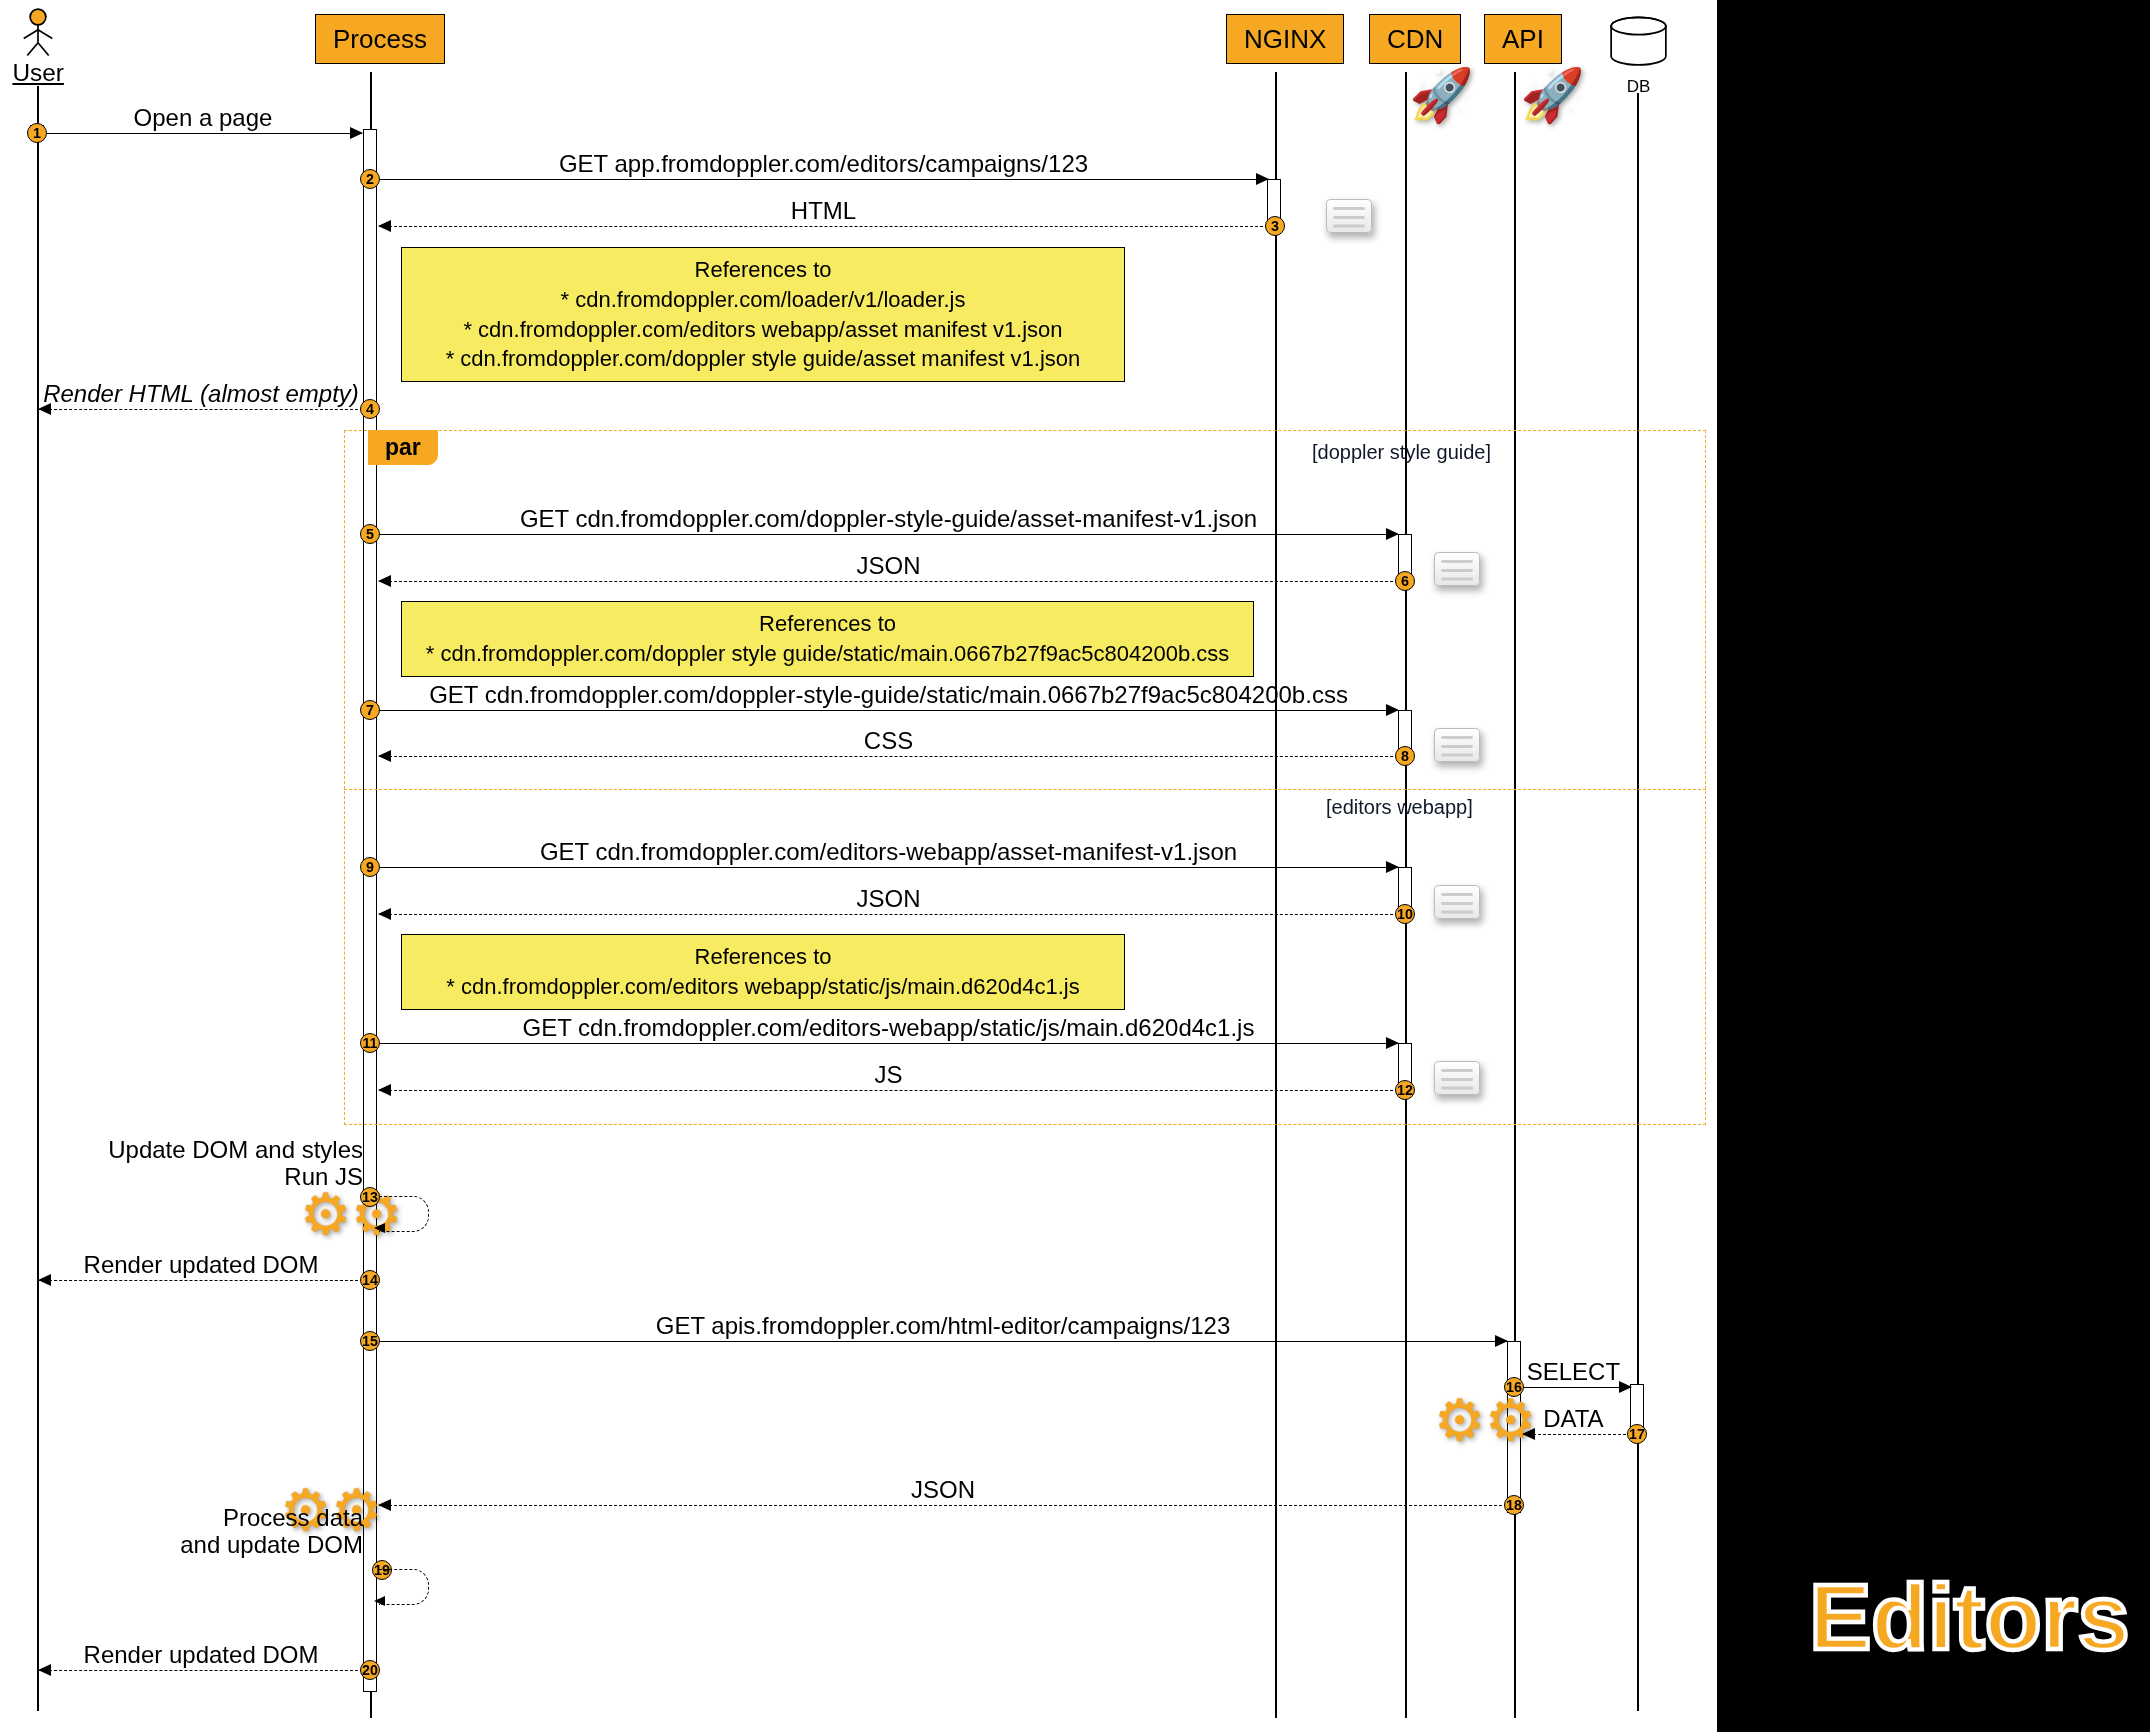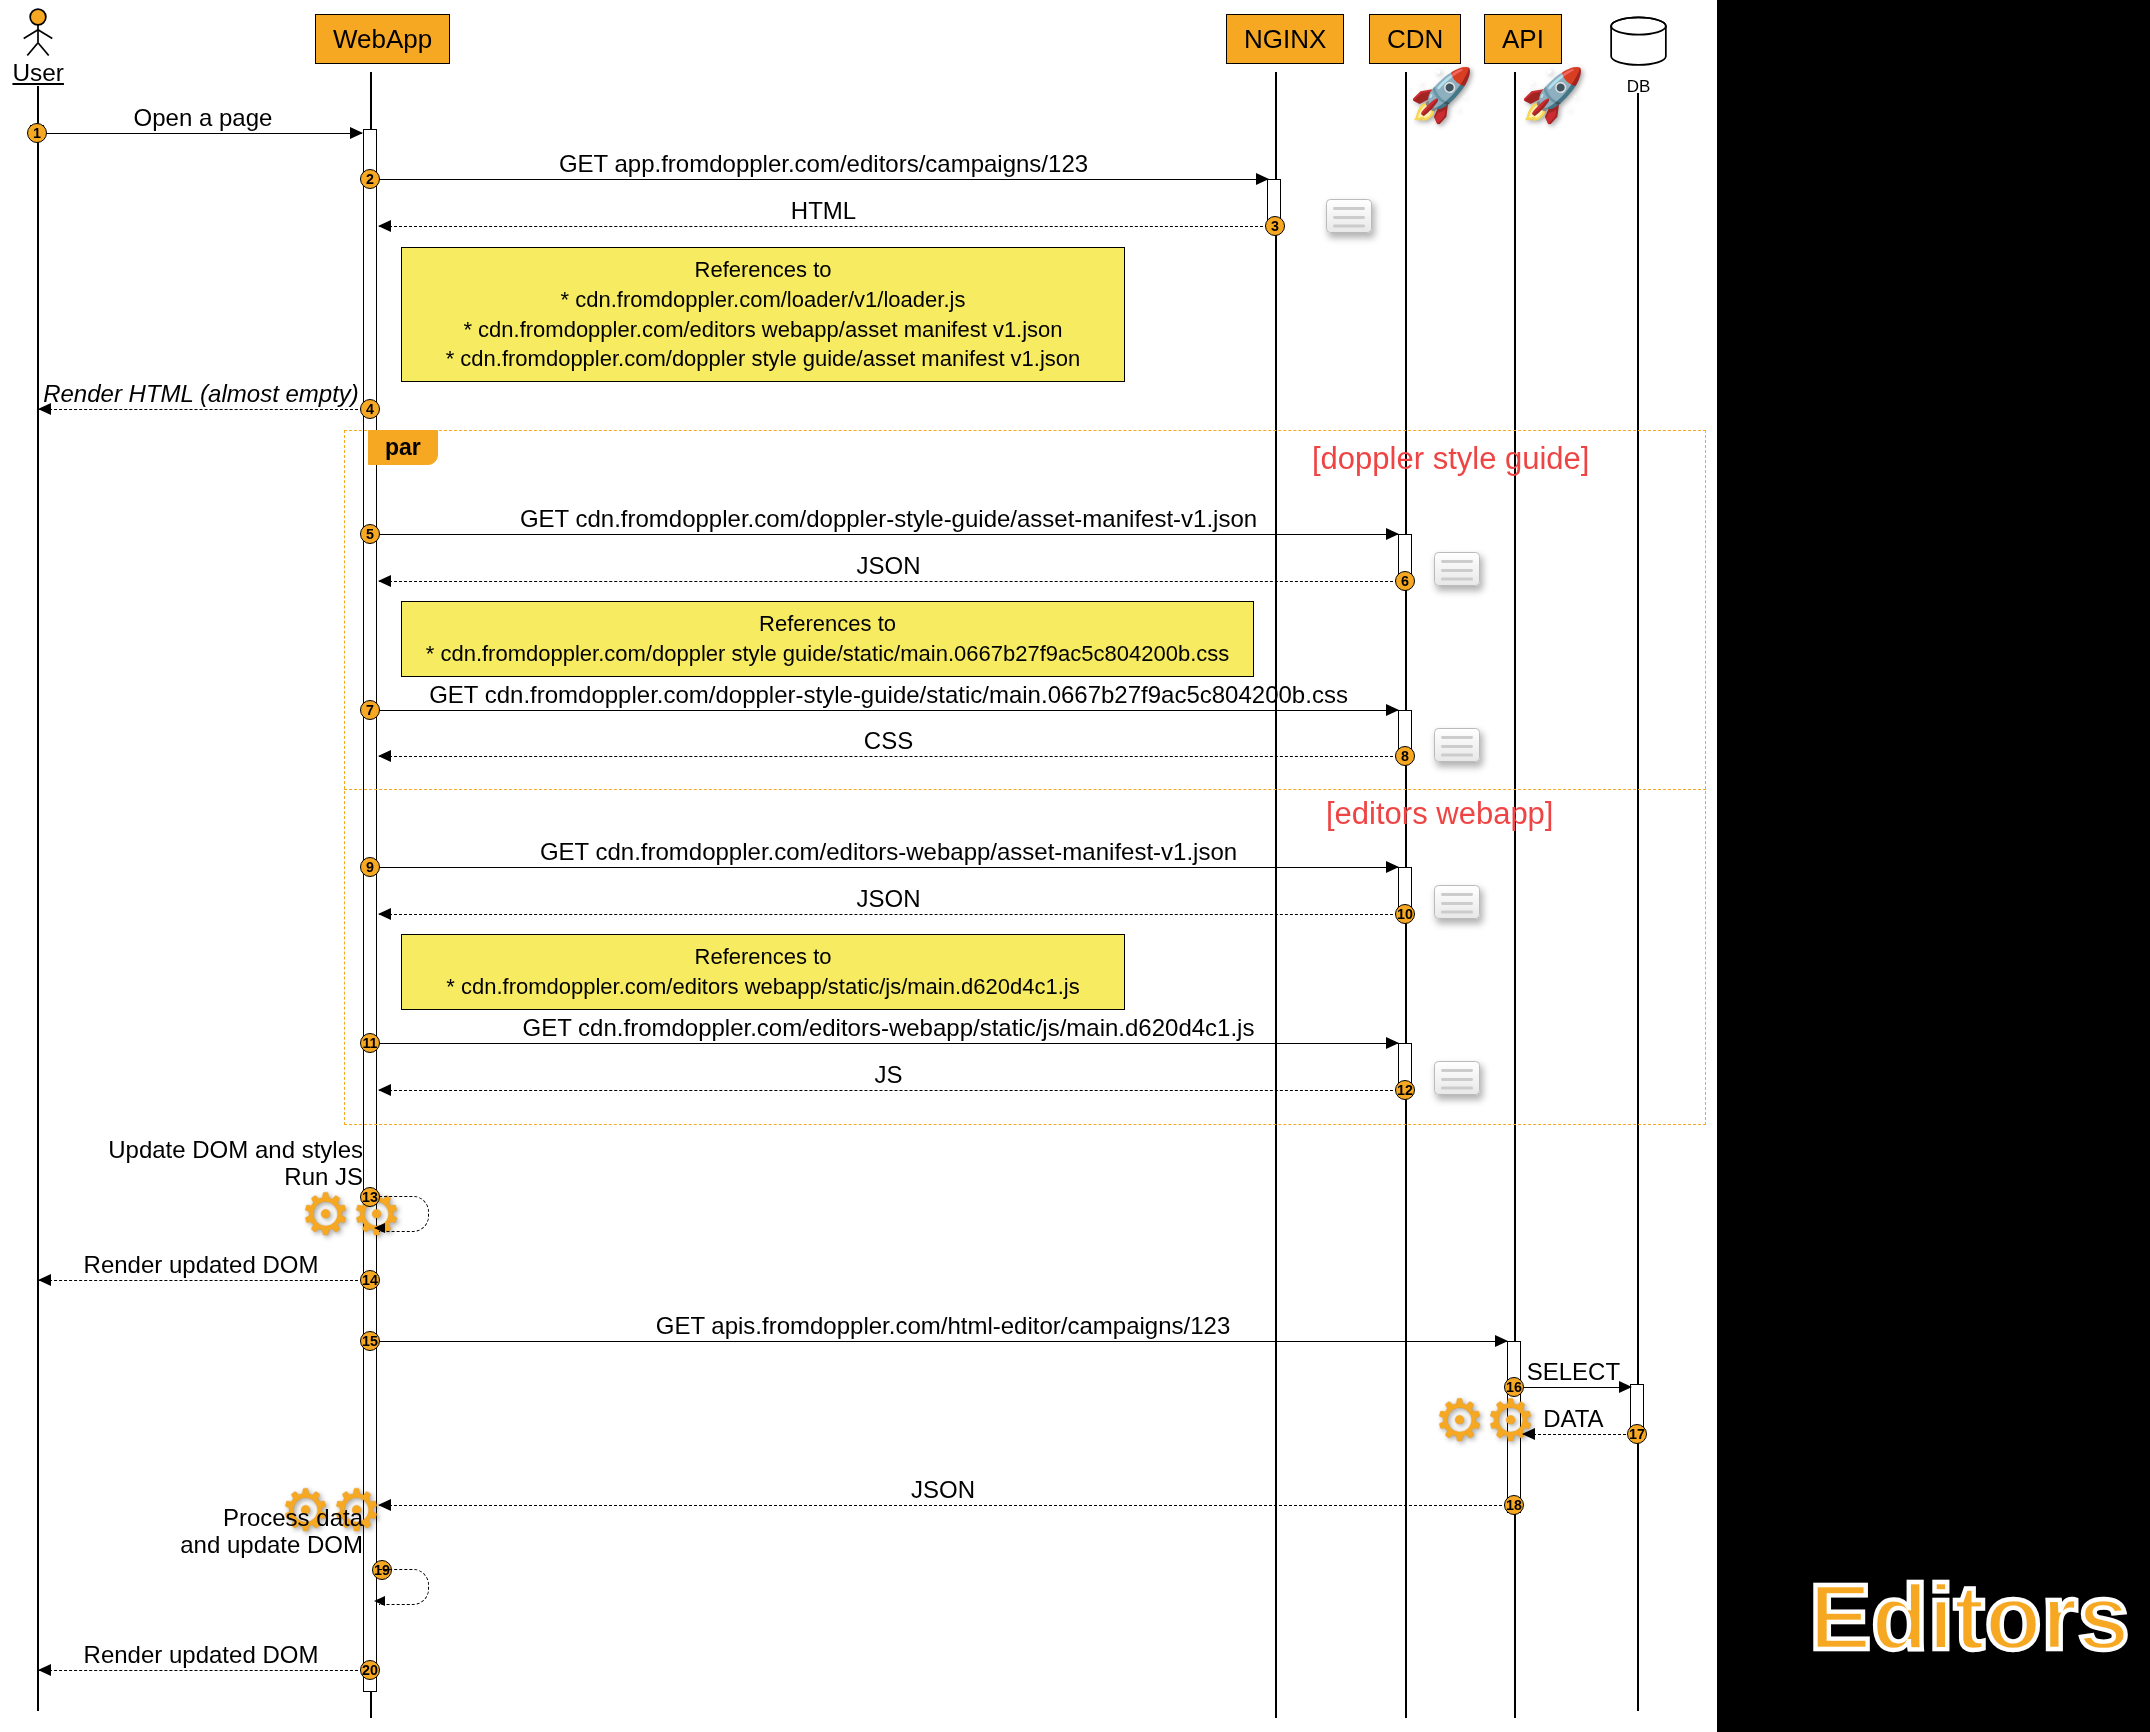--- a/index.html
+++ b/index.html
@@ -13,21 +13,21 @@
   .activation { position: absolute; width: 14.3px; background: #fff; border: 1.7px solid #000; }
   .msg { position: absolute; border-top: 1.7px solid #000; }
   .msg.dashed { border-top-style: dashed; }
   .msg .label { position: absolute; left: 0; right: 0; top: -30px; text-align: center; font-size: 24px; white-space: nowrap; }
   .arrowR { position: absolute; right: -1.4px; top: -7.2px; width: 0; height: 0; border-top: 6.5px solid transparent; border-bottom: 6.5px solid transparent; border-left: 13px solid #000; }
   .arrowL { position: absolute; left: -1.4px; top: -7.2px; width: 0; height: 0; border-top: 6.5px solid transparent; border-bottom: 6.5px solid transparent; border-right: 13px solid #000; }
   .step { position: absolute; width: 20px; height: 20px; border-radius: 50%; background: #f7a823; border: 1.7px solid #000; font-size: 14.3px; font-weight: 700; display: flex; align-items: center; justify-content: center; transform: translate(-50%, -50%); }
   .note { position: absolute; background: #f6eb61; border: 1.7px solid #000; padding: 7.2px 13px; font-size: 22px; text-align: center; line-height: 1.35; }
   .par-frame { position: absolute; border: 1.4px dashed #f7a823; }
   .par-label { position: absolute; background: #f7a823; border: 1.4px solid #f7a823; border-radius: 0 0 10px 0; padding: 2.9px 16px; font-size: 23px; font-weight: 700; }
-  .par-tag { position: absolute; font-size: 31px; color: #ef4444; }
+  .par-tag { position: absolute; font-size: 20px; color: #0f172a; }
   .par-divider { position: absolute; height: 0; border-top: 1.4px dashed #f7a823; }
   .doc-icon { position: absolute; width: 46px; height: 34px; background: linear-gradient(#fff,#e8e8e8); border: 0.7px solid #bbb; border-radius: 4.3px; box-shadow: 2.9px 4.3px 7.2px rgba(0,0,0,.3); }
   .doc-icon::before, .doc-icon::after { content:""; position:absolute; left:5.7px; right:5.7px; height:2.9px; background:#ccc; border-radius:1.4px;}
   .doc-icon::before { top:7.2px; } .doc-icon::after { top:16px; box-shadow: 0 8.6px 0 #ccc; }
   .rocket { position: absolute; font-size: 52px; filter: drop-shadow(2.2px 2.9px 2.9px rgba(0,0,0,.35)); }
   .gears { position: absolute; font-size: 57px; color:#f7a823; filter: drop-shadow(2.2px 2.9px 2.9px rgba(0,0,0,.35)); text-shadow: 0 0 1.4px #d08500; }
   .actor { position: absolute; text-decoration: underline; }
   .actor svg { display:block; }
   .actor .name { text-align:center; font-size: 24.4px; margin-top: 1.4px; }
   .db-icon { position: absolute; }
@@ -51,21 +51,21 @@
         <circle cx="43" cy="14" r="11" fill="#f7a823" stroke="#000" stroke-width="2.4"></circle>
         <line x1="43" y1="25" x2="43" y2="50" stroke="#000" stroke-width="2.4"></line>
         <line x1="43" y1="32" x2="23" y2="44" stroke="#000" stroke-width="2.4"></line>
         <line x1="43" y1="32" x2="63" y2="44" stroke="#000" stroke-width="2.4"></line>
         <line x1="43" y1="50" x2="28" y2="68" stroke="#000" stroke-width="2.4"></line>
         <line x1="43" y1="50" x2="58" y2="68" stroke="#000" stroke-width="2.4"></line>
       </svg>
       <div class="name">User</div>
     </div>
 
-    <div class="participant-box" style="left:315px;"><span>WebApp</span></div>
+    <div class="participant-box" style="left:315px;"><span>Process</span></div>
     <div class="participant-box" style="left:1226px;"><span>NGINX</span></div>
     <div class="participant-box" style="left:1369px;"><span>CDN</span></div>
     <div class="participant-box" style="left:1484px;"><span>API</span></div>
 
     <div class="db-icon" style="left:1606px; top:16px;">
       <svg width="65" height="59" viewBox="0 0 90 82">
         <ellipse cx="45" cy="14" rx="38" ry="12" fill="#fff" stroke="#000" stroke-width="2.4"></ellipse>
         <path d="M7 14 v42 a38 12 0 0 0 76 0 V14" fill="#fff" stroke="#000" stroke-width="2.4"></path>
         <ellipse cx="45" cy="14" rx="38" ry="12" fill="none" stroke="#000" stroke-width="2.4"></ellipse>
       </svg>

